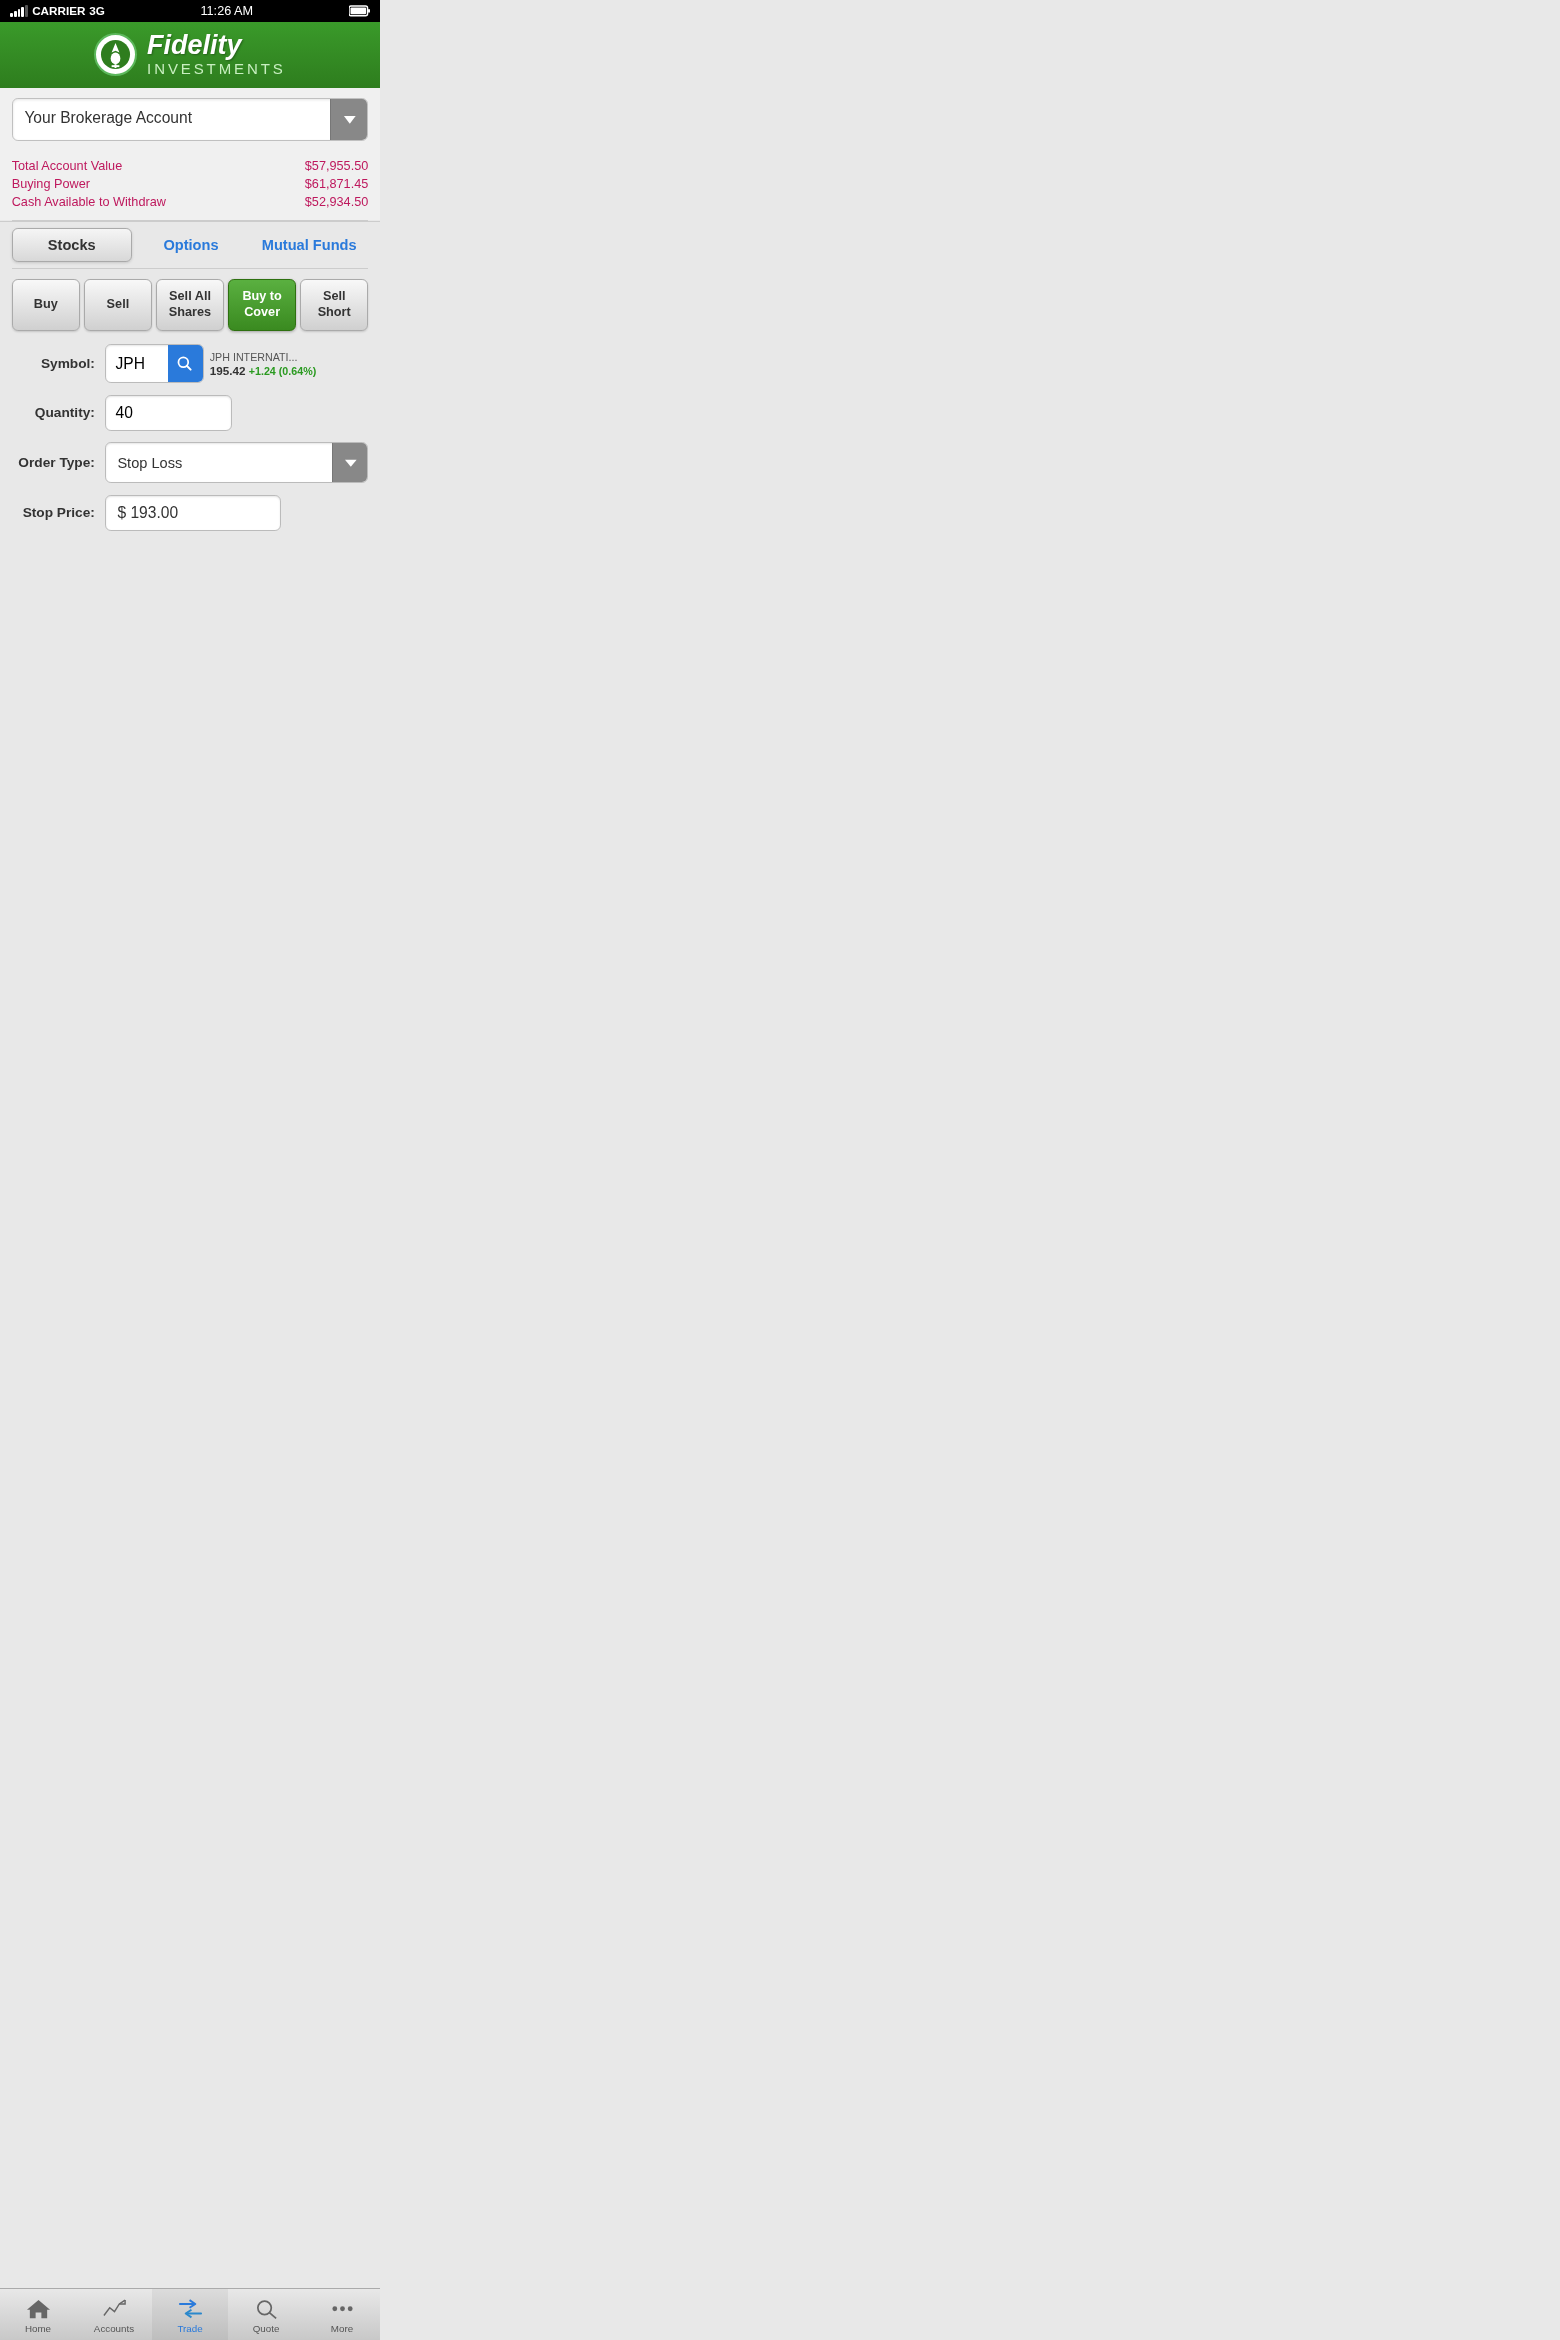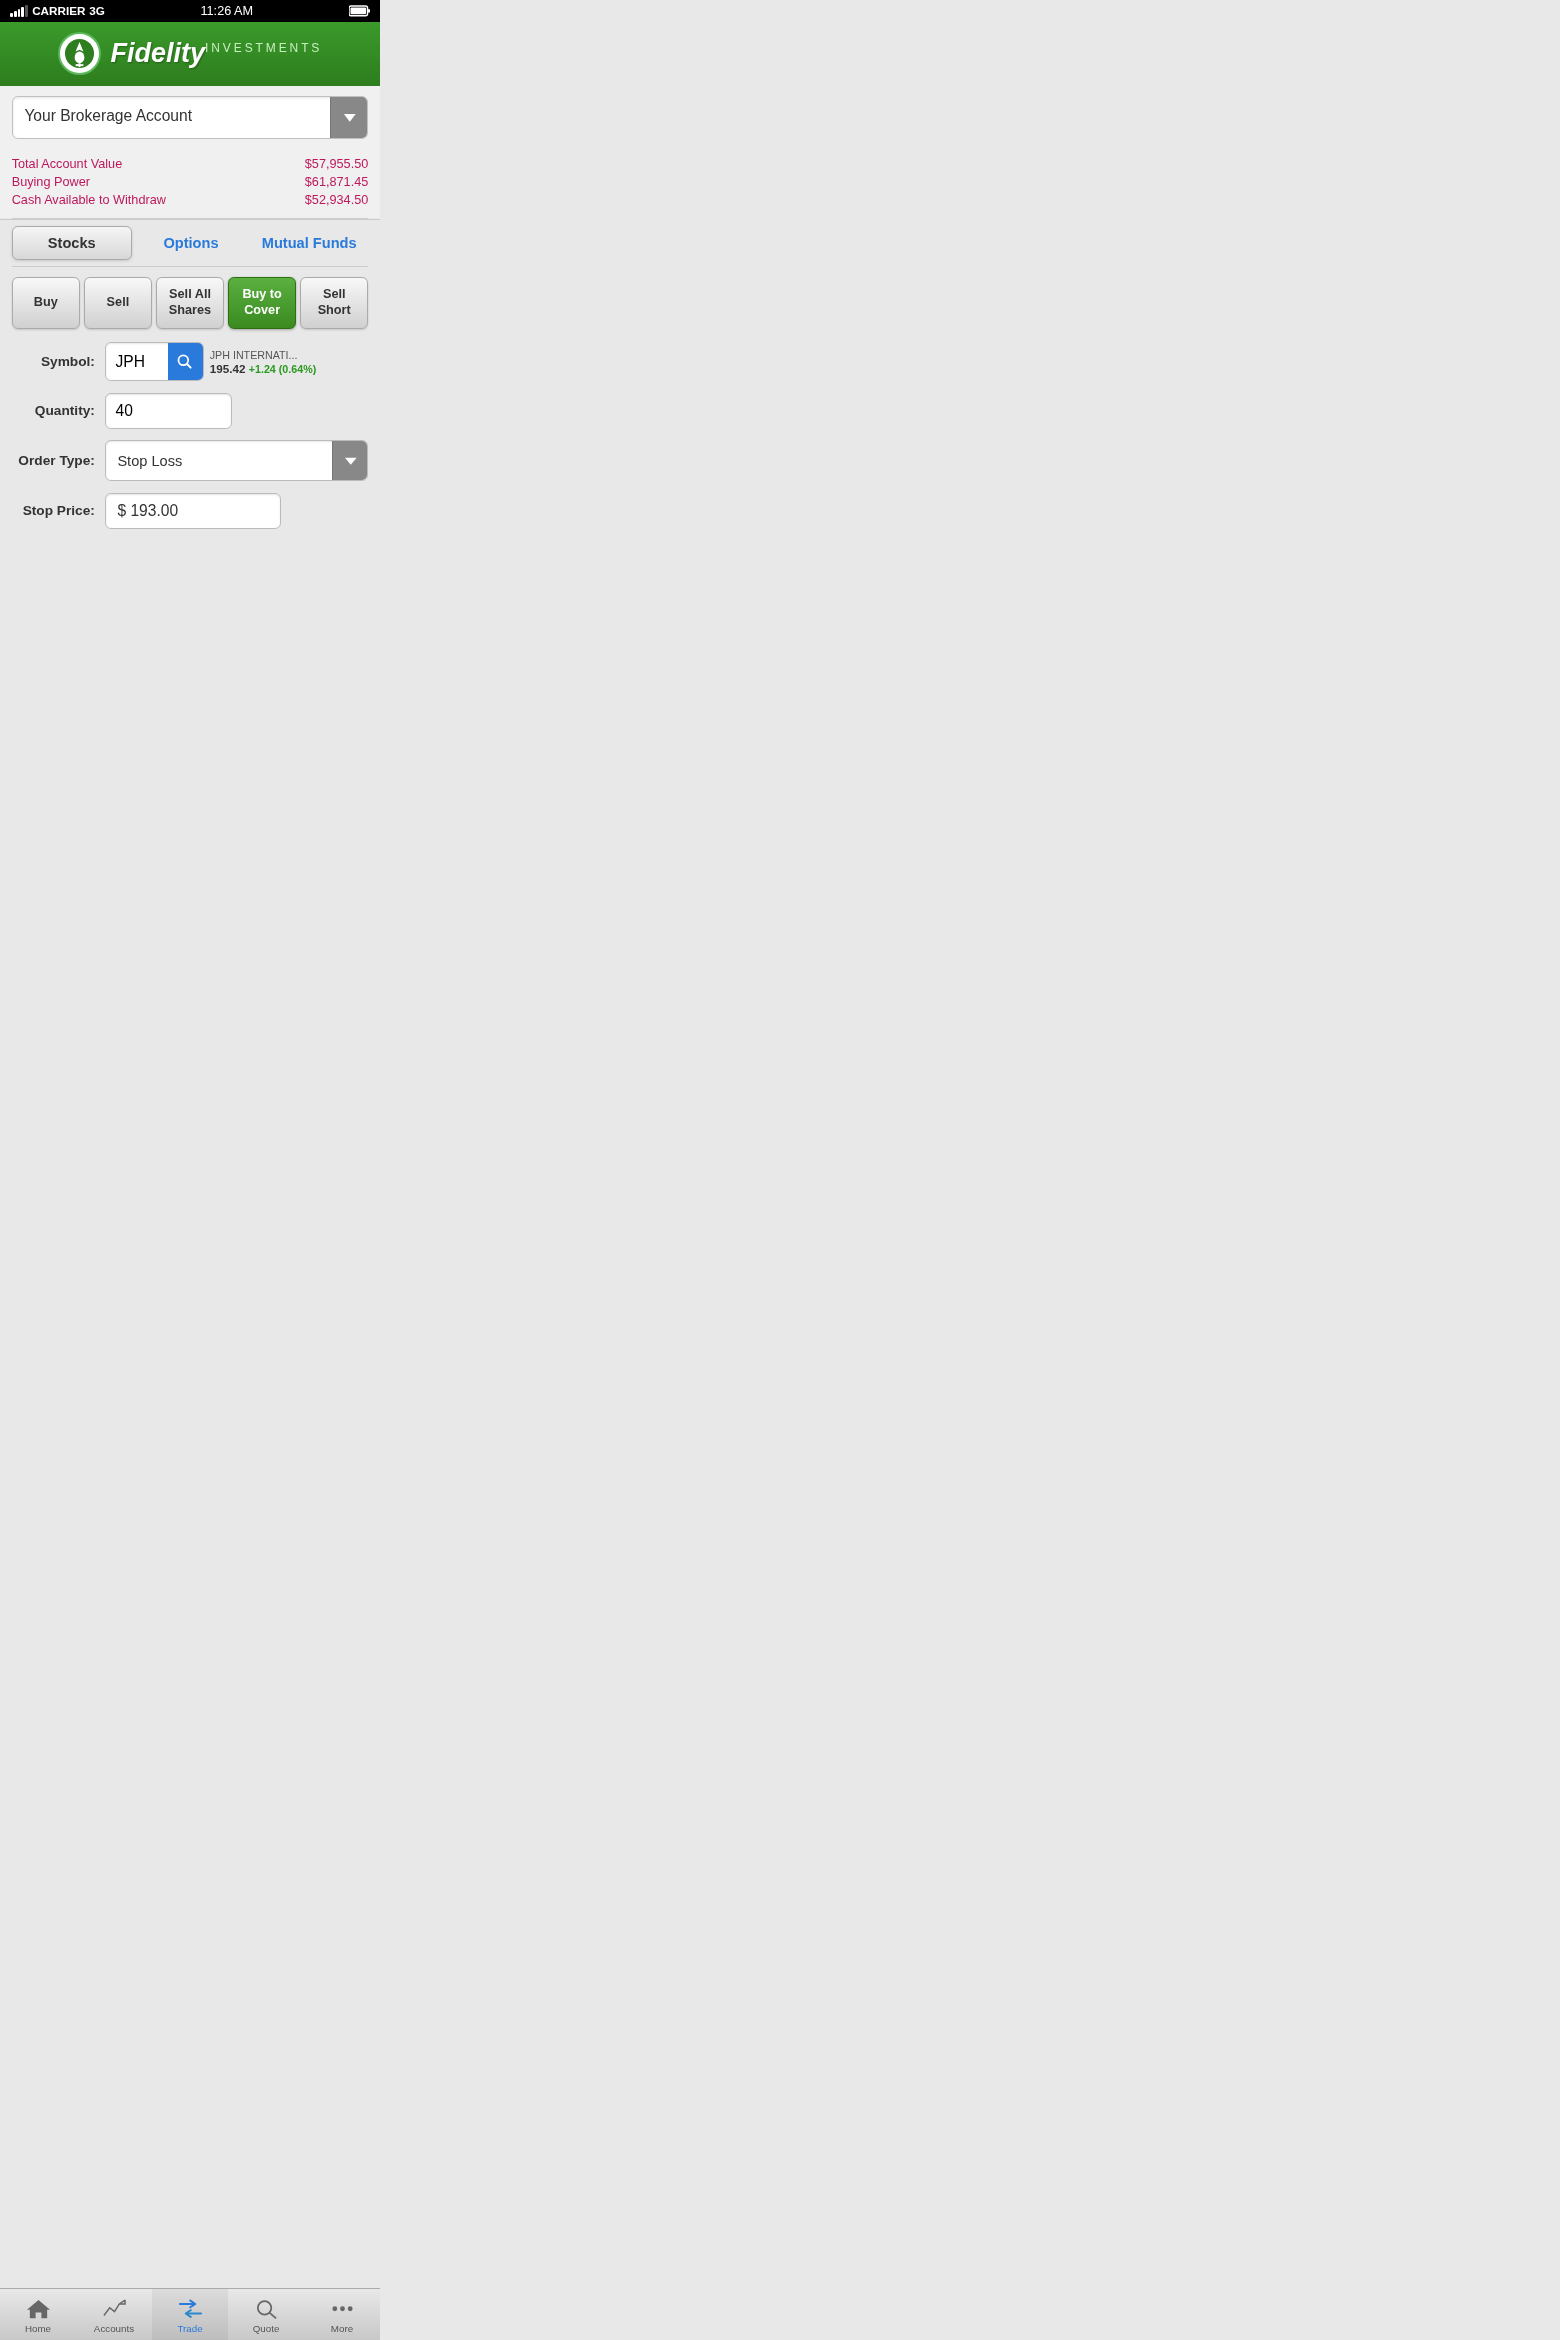--- a/index.html
+++ b/index.html
@@ -50,32 +50,32 @@
       width: 43px;
       height: 43px;
       background: #fff;
       border-radius: 50%;
       display: flex;
       align-items: center;
       justify-content: center;
       border: 2px solid #5cb85c;
     }
     .fidelity-logo-circle svg { width: 31px; height: 31px; }
-    .fidelity-text-wrap { display: flex; flex-direction: row; align-items: flex-start; }
+    .fidelity-text-wrap { display: flex; flex-direction: column; align-items: flex-start; }
     .fidelity-name {
       color: #fff;
       font-size: 27px;
       font-weight: 800;
       font-style: italic;
       line-height: 1;
       text-shadow: 1px 1px 2px rgba(0,0,0,0.3);
     }
     .fidelity-sub {
       color: #c8efc0;
-      font-size: 12px;
+      font-size: 15px;
       letter-spacing: 2.9px;
       text-transform: uppercase;
       margin-top: 1px;
     }
 
     
     .account-section {
       background: #f0f0f0;
       padding: 9.8px 11.7px 7.8px;
     }

